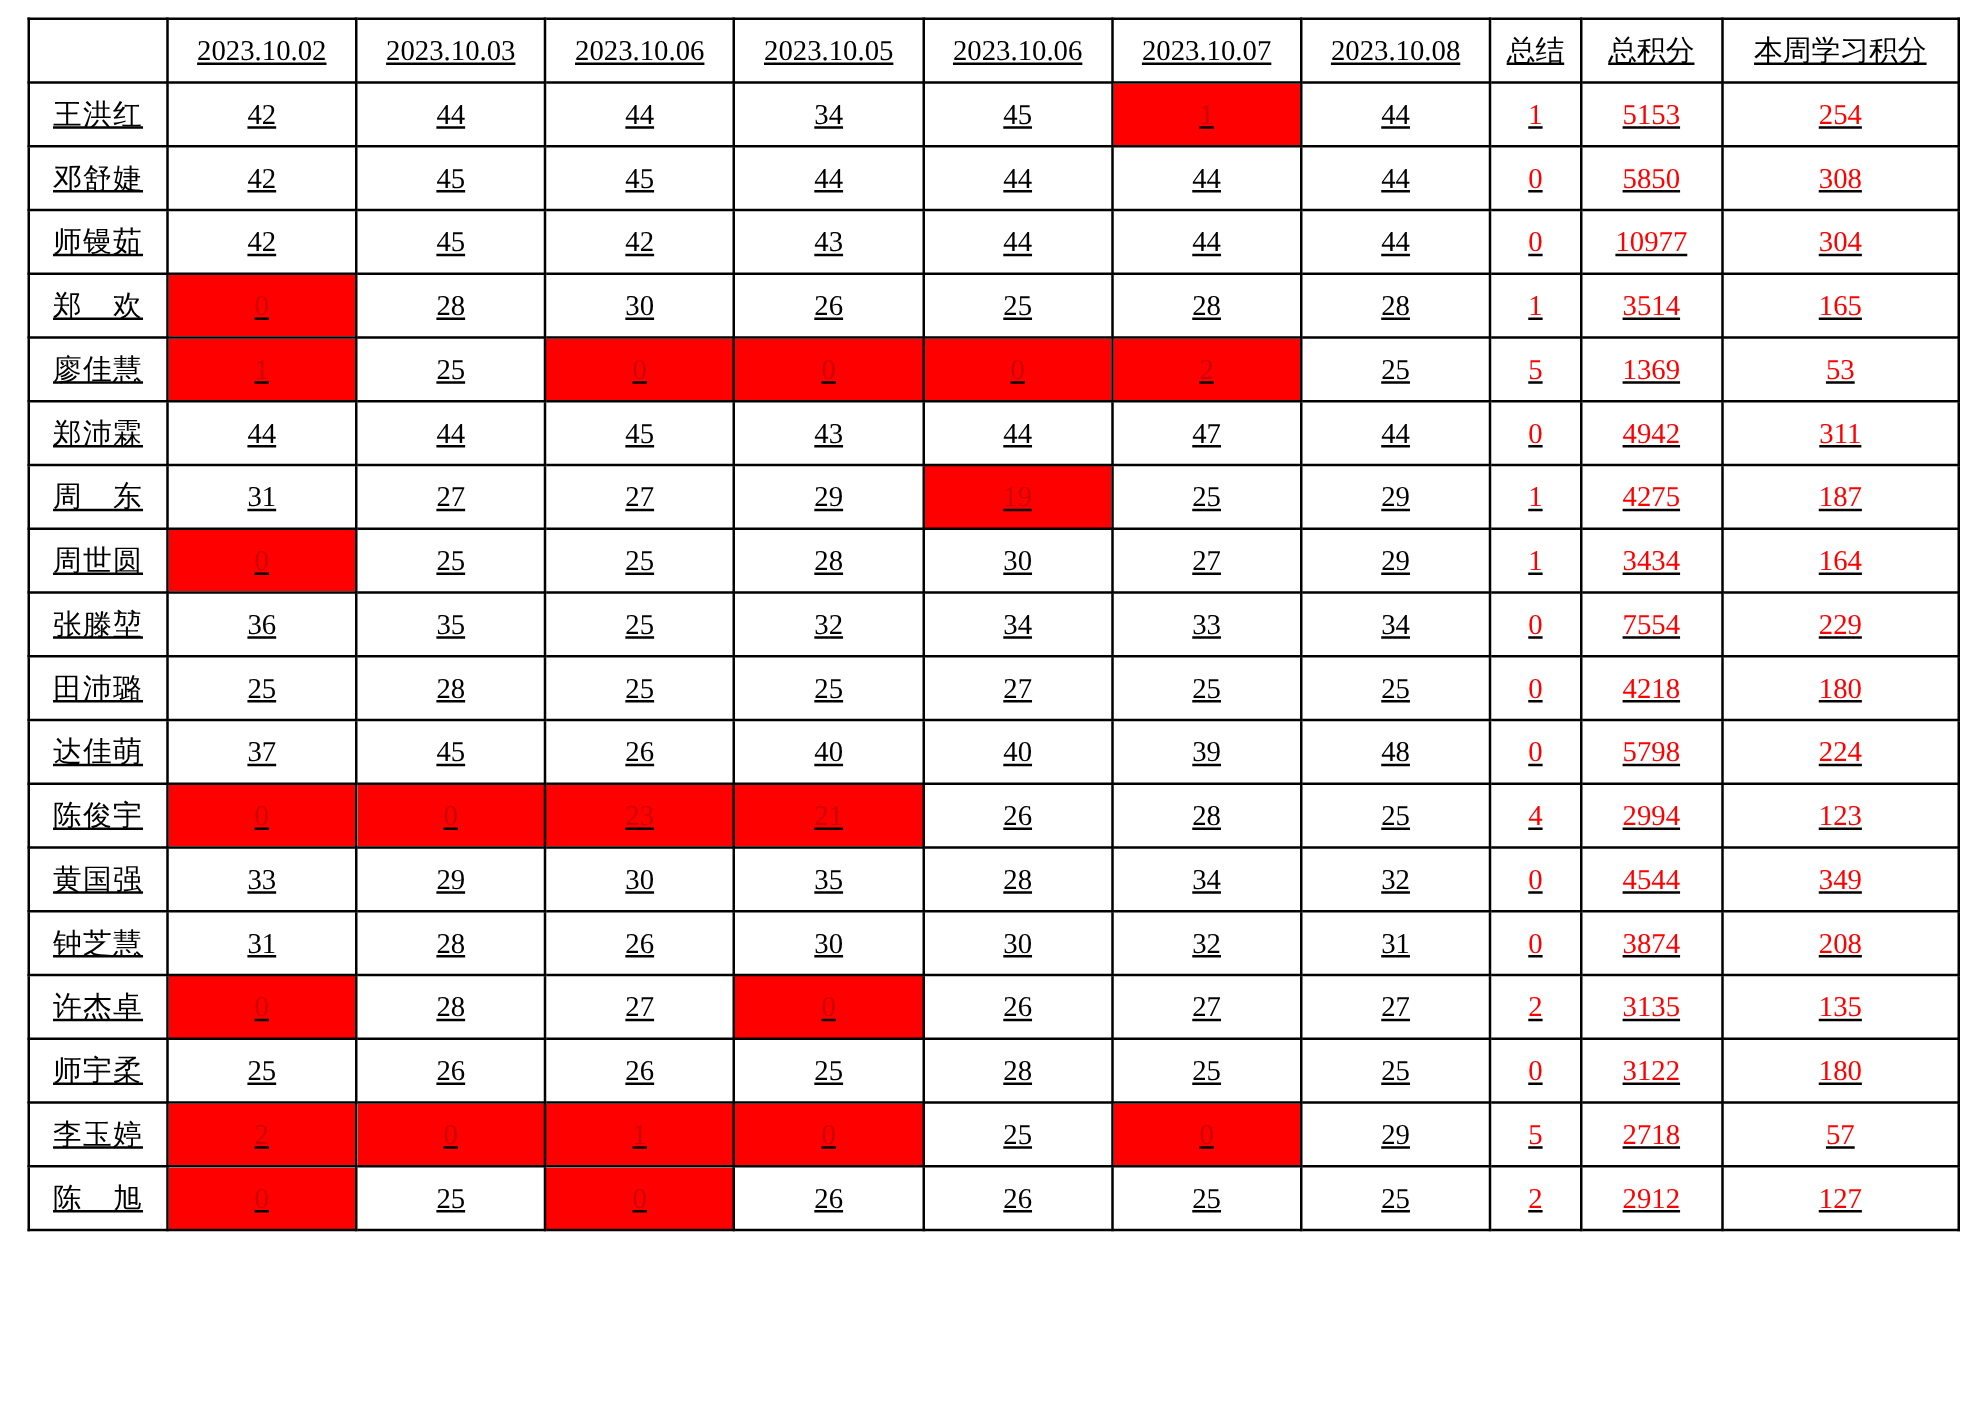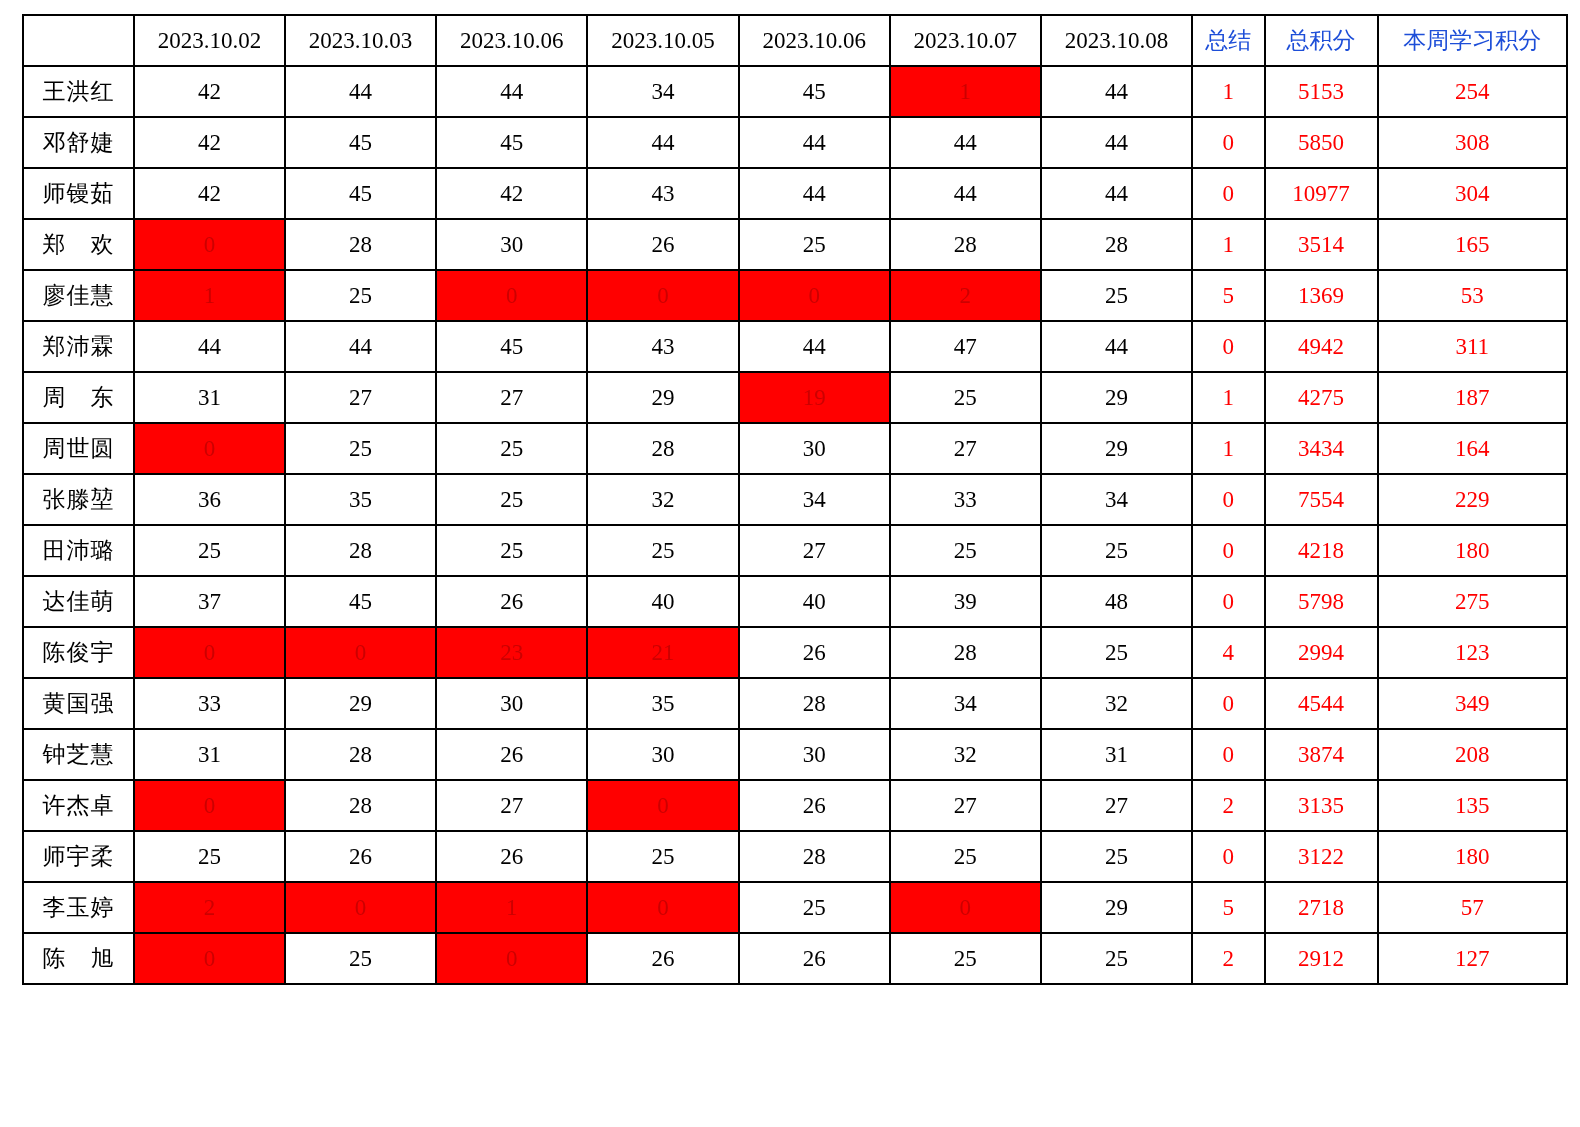--- a/index.html
+++ b/index.html
@@ -11,20 +11,21 @@
     width: 1580px;
     height: 1127px;
     font-family: "Liberation Serif", "DejaVu Serif", serif;
     overflow: hidden;
   }
   .sheet {
     width: 1580px;
     height: 1127px;
     box-sizing: border-box;
     padding: 14px 6px 0 22px;
+    text-decoration: underline;
   }
   table.grid {
     border-collapse: collapse;
     table-layout: fixed;
     width: 1546px;
   }
   table.grid td, table.grid th {
     border: 2px solid #000000;
     padding: 0;
     text-align: center;
@@ -48,21 +49,21 @@
   td.corner {
     border-top: none;
     border-left: none;
     background: #ffffff;
   }
   th.dayhead {
     font-size: 23px;
     letter-spacing: 0px;
   }
   th.redhead {
-    color: #1d4ed8;
+    color: #000000;
     font-weight: bold;
     font-size: 24px;
     font-family: "Liberation Sans", "DejaVu Sans", sans-serif;
   }
   td.name {
     font-size: 24px;
     letter-spacing: 1px;
   }
   td.val {
     font-size: 23px;
@@ -258,21 +259,21 @@
         <td class="name">达佳萌</td>
         <td class="val">37</td>
         <td class="val">45</td>
         <td class="val">26</td>
         <td class="val">40</td>
         <td class="val">40</td>
         <td class="val">39</td>
         <td class="val">48</td>
         <td class="redval">0</td>
         <td class="redval">5798</td>
-        <td class="redval">275</td>
+        <td class="redval">224</td>
       </tr>
 
       <tr>
         <td class="name">陈俊宇</td>
         <td class="val hl">0</td>
         <td class="val hl">0</td>
         <td class="val hl">23</td>
         <td class="val hl">21</td>
         <td class="val">26</td>
         <td class="val">28</td>

